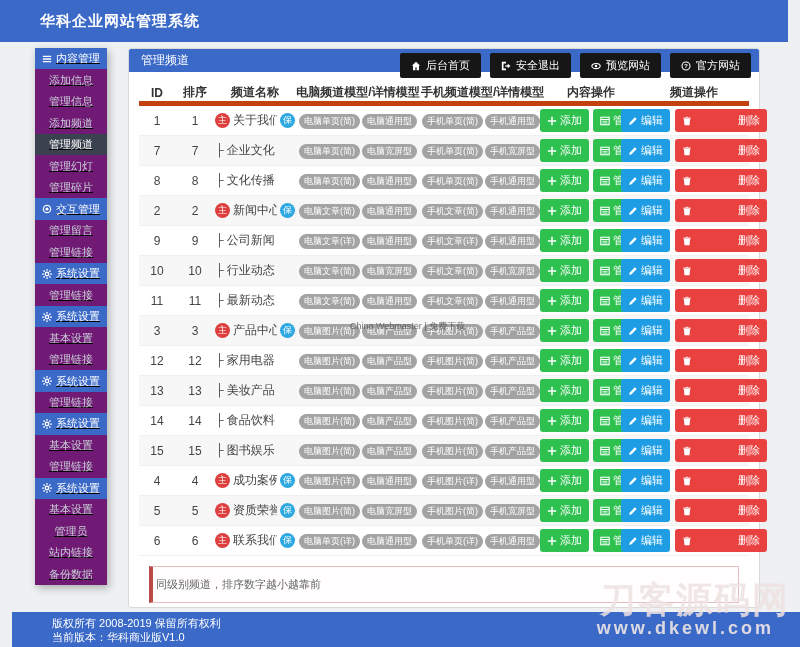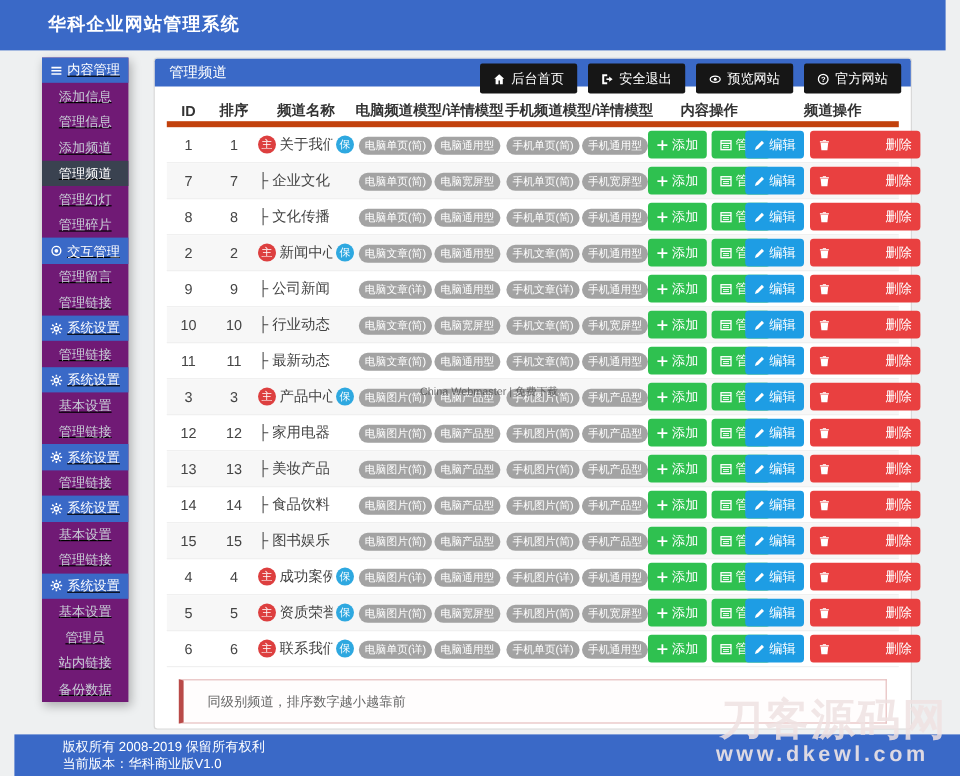--- a/index.html
+++ b/index.html
@@ -49,21 +49,21 @@
   .cbadge.keep { background:#2ea8e0; }
   .name-txt { font-size:12px; color:#444; overflow:hidden; }
   .btn { display:inline-flex; align-items:center; gap:3px; border:none; color:#fff; font-size:11px;
          padding:4px 7px; border-radius:3px; cursor:pointer; font-family:inherit; white-space:nowrap; }
   .btn .ic { display:flex; align-items:center; }
   .btn.green { background:#2fc150; }
   .btn.blue  { background:#1e9de4; }
   .btn.red   { background:#e94040;gap:46px; }
   
   .notice { margin:10px 10px 0; border:1px solid #e6bebe; border-left:4px solid #b94a48;
-            background:#fffdfd; font-size:11px; color:#666; padding:10px 20px; }
+            background:#fffdfd; font-size:11px; color:#666; padding:10px 3px; }
   
   .footer { position:absolute; left:12px; top:612px; width:800px; height:35px; background:#3a69c7;
             color:#fff; font-size:11px; padding:4px 0 0 40px; line-height:14px; z-index:2; }
   
   .wm-center { position:absolute; left:350px; top:320px; font-size:9px; color:rgba(70,70,70,.75); z-index:4; }
   .wm-site { position:absolute; right:10px; top:576px; font-size:36px; font-weight:bold;
              color:rgba(238,226,226,.85); letter-spacing:2px; z-index:5; }
   .wm-url  { position:absolute; right:26px; top:618px; font-size:18px; font-weight:bold;
              color:rgba(240,230,230,.9); letter-spacing:3px; z-index:5; }
 </style>

